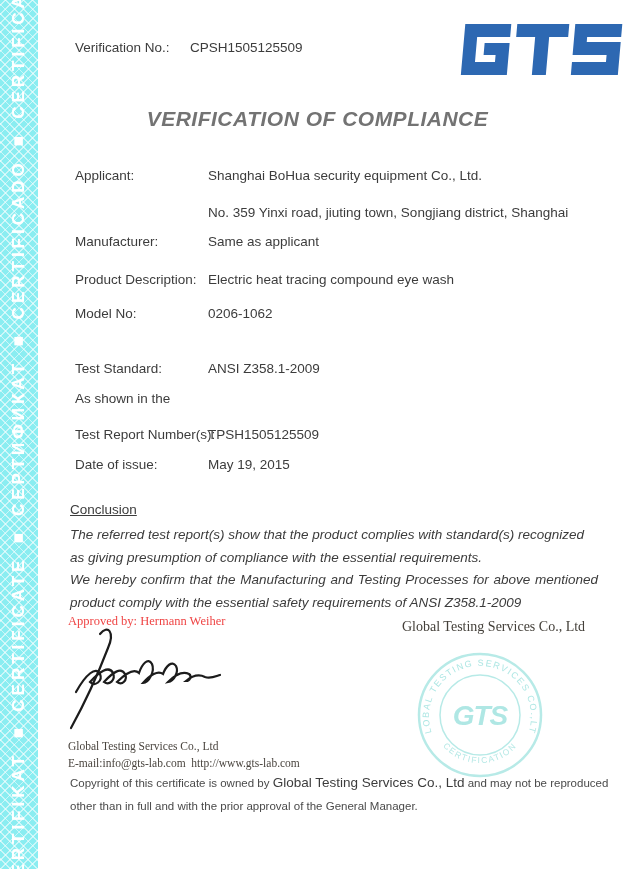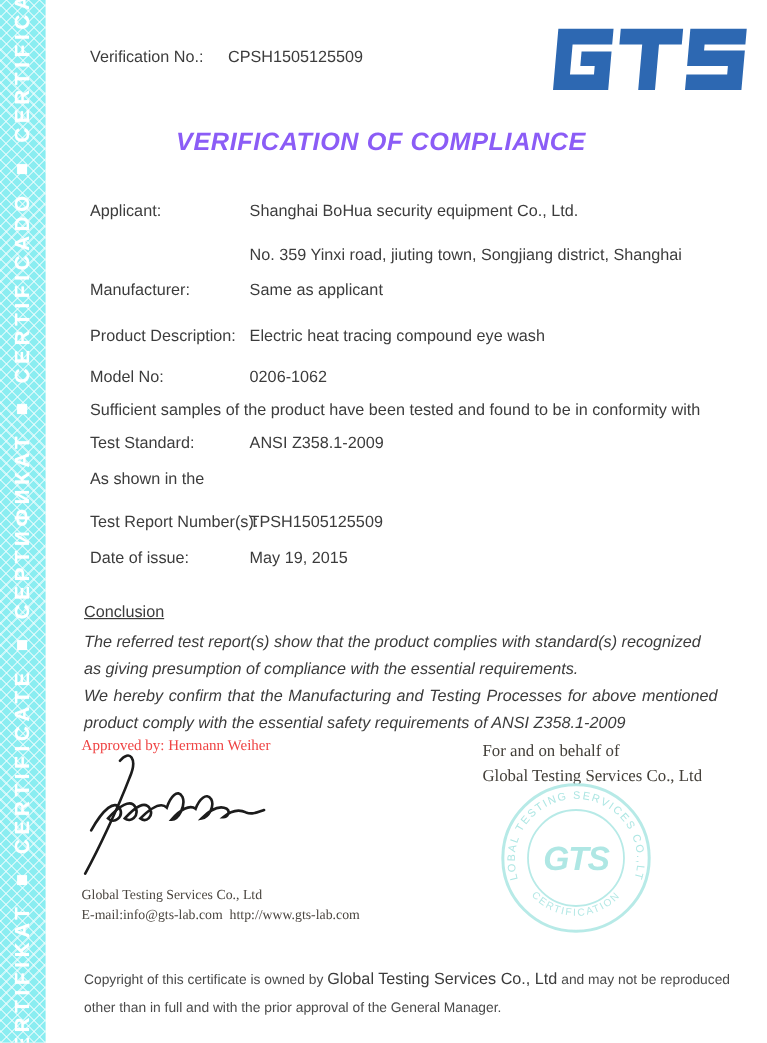--- a/index.html
+++ b/index.html
@@ -36,21 +36,21 @@
   
   .verif-label{position:absolute;left:75px;top:40px;font-size:13.5px;}
   .verif-value{position:absolute;left:190px;top:40px;font-size:13.5px;}
   .logo{position:absolute;left:452px;top:16px;width:180px;height:66px;}
 
   
   .title{
     position:absolute;left:24px;right:28px;top:107px;
     text-align:center;
     font-size:21px;font-weight:bold;font-style:italic;
-    letter-spacing:.5px;color:#8b5cf6;
+    letter-spacing:.5px;color:#737373;
   }
 
   
   .lbl{position:absolute;left:75px;font-size:13.5px;white-space:nowrap;}
   .val{position:absolute;left:208px;font-size:13.5px;white-space:nowrap;}
   .full{position:absolute;left:75px;font-size:13.5px;white-space:nowrap;}
 
   .conclusion-h{
     position:absolute;left:70px;top:502px;
     font-size:13.5px;text-decoration:underline;
@@ -65,21 +65,21 @@
   .approved{position:absolute;left:68px;top:614px;font-family:"Liberation Serif", serif;font-size:12.5px;color:#ef4444;}
   .behalf{position:absolute;left:402px;top:616px;font-family:"Liberation Serif", serif;font-size:14px;color:#44403a;line-height:21px;}
   .sig{position:absolute;left:56px;top:626px;}
 
   
   .stamp{position:absolute;left:410px;top:645px;opacity:.95;}
 
   
   .f-line{position:absolute;left:68px;font-family:"Liberation Serif", serif;font-size:11.5px;color:#4a453f;white-space:pre;}
   .copyright{
-    position:absolute;left:70px;top:804px;width:552px;
+    position:absolute;left:70px;top:771px;width:552px;
     font-size:11.5px;line-height:23px;color:#4a4a4a;
   }
   .copyright .company{font-size:13.5px;color:#3c3c3c;}
 </style>
 </head>
 <body>
 
 <div class="page">
 
   <div class="band">
@@ -109,41 +109,39 @@
 
   <span class="lbl" style="top:234px">Manufacturer:</span>
   <span class="val" style="top:234px">Same as applicant</span>
 
   <span class="lbl" style="top:272px">Product Description:</span>
   <span class="val" style="top:272px">Electric heat tracing compound eye wash</span>
 
   <span class="lbl" style="top:306px">Model No:</span>
   <span class="val" style="top:306px">0206-1062</span>
 
-  <span class="full" style="top:334px">Sufficient samples of the product have been tested and found to be in conformity with</span>
 
   <span class="lbl" style="top:361px">Test Standard:</span>
   <span class="val" style="top:361px">ANSI Z358.1-2009</span>
 
   <span class="full" style="top:391px">As shown in the</span>
 
   <span class="lbl" style="top:427px">Test Report Number(s):</span>
   <span class="val" style="top:427px">TPSH1505125509</span>
 
   <span class="lbl" style="top:457px">Date of issue:</span>
   <span class="val" style="top:457px">May 19, 2015</span>
 
   <div class="conclusion-h">Conclusion</div>
   <div class="para" style="top:524px">The referred test report(s) show that the product complies with standard(s) recognized as giving presumption of compliance with the essential requirements.</div>
   <div class="para justify" style="top:569px">We hereby confirm that the Manufacturing and Testing Processes for above mentioned product comply with the essential safety requirements of ANSI Z358.1-2009</div>
 
   <div class="approved">Approved by: Hermann Weiher</div>
 
   <div class="behalf">
-    <div>For and on behalf of</div>
     <div>Global Testing Services Co., Ltd</div>
   </div>
 
   <svg class="sig" width="190" height="108" viewBox="0 0 190 108">
     <g fill="none" stroke="#1c1c1c" stroke-width="2.2" stroke-linecap="round">
       <path d="M44,8 C52,-2 59,6 52,22 C42,48 26,82 15,102"></path>
       <path d="M20,66 C30,48 40,40 44,48 C47,55 39,61 34,56
                C43,46 53,39 57,47 C60,54 53,60 48,56
                C57,46 65,41 69,48 C72,54 66,60 61,56
                C70,47 78,42 83,47

